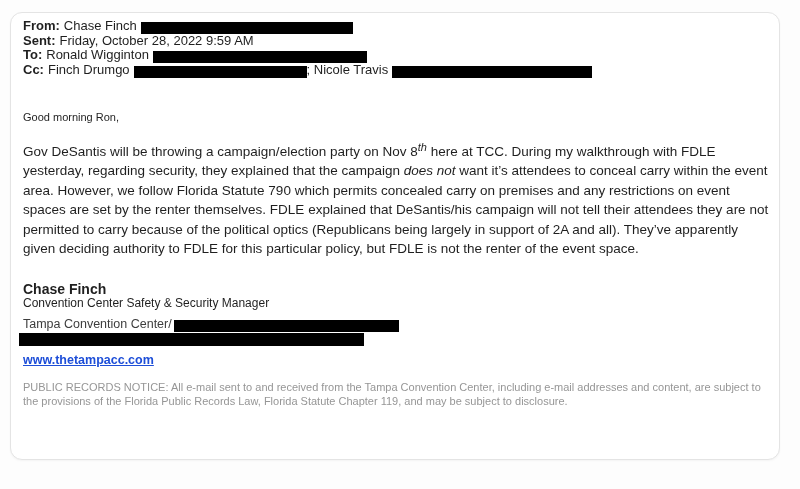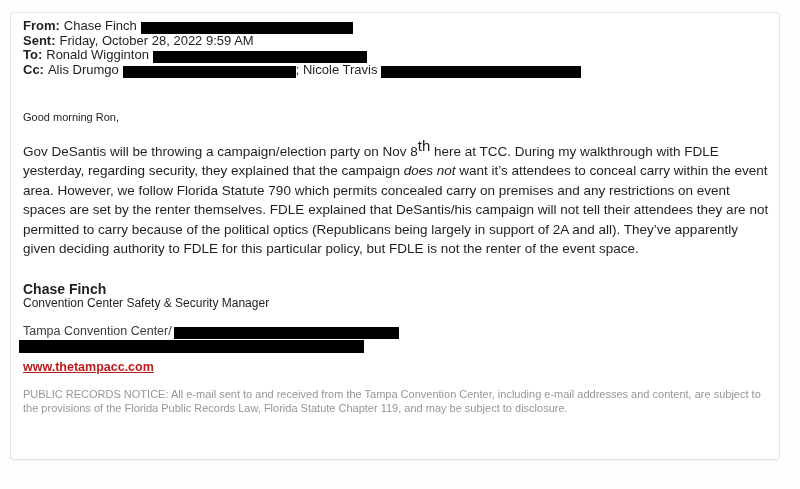--- a/index.html
+++ b/index.html
@@ -9,21 +9,21 @@
     font-family: "Liberation Sans", "DejaVu Sans", sans-serif;
     color: #1f1f1f;
   }
   .canvas { position: relative; width: 800px; height: 489px; background: #fdfdfd; }
   .page {
     position: absolute;
     left: 10px; top: 12px;
     width: 770px; min-height: 448px;
     background: #ffffff;
     border: 1px solid #e4e4e4;
-    border-radius: 4px;
+    border-radius: 12px;
     box-shadow: 0 1px 2px rgba(0,0,0,0.04);
     padding: 6px 8px 8px 12px;
   }
   
   .headers { font-size: 13px; line-height: 14.6px; }
   .hline { white-space: nowrap; }
   .hlabel { font-weight: bold; margin-right: 4px; }
   .redact {
     display: inline-block;
     background: #000000;
@@ -35,35 +35,35 @@
   }
   .rw-from { width: 212px; }
   .rw-to   { width: 214px; }
   .rw-cc1  { width: 173px; }
   .rw-cc2  { width: 200px; }
   .cc-sep { margin-left: 0px; }
   
   .greeting { margin-top: 31px; font-size: 11px; line-height: 19.5px; }
   .para { margin-top: 14px; font-size: 13.5px; line-height: 19.5px; }
   .para em { font-style: italic; }
-  sup.sup-th { font-size: 15px; vertical-align: super; line-height: 0; }
+  sup.sup-th { font-size: 11px; vertical-align: super; line-height: 0; font-style: italic; }
   
   .signature { margin-top: 22px; }
   .sig-name  { font-size: 14px; font-weight: bold; line-height: 16px; }
   .sig-title { font-size: 12px; font-weight: normal; line-height: 13px; }
-  .sig-org   { font-size: 12.5px; color: #3d3d3d; line-height: 13.5px; margin-top: 15px; white-space: nowrap; }
+  .sig-org   { font-size: 12.5px; color: #3d3d3d; line-height: 13.5px; margin-top: 8px; white-space: nowrap; }
   .redact-org  { width: 225px; height: 12px; margin-left: 2px; top: 1px; }
   .sig-bar-row { line-height: 13.5px; }
   .redact-sig2 { width: 345px; height: 13px; margin-left: -4px; top: 0; }
   .sig-link {
     display: inline-block;
     margin-top: 7px;
     font-size: 12.5px;
     font-weight: bold;
-    color: #b91c1c;
+    color: #1d4ed8;
     cursor: pointer;
   }
   
   .notice {
     margin-top: 12px;
     font-size: 11px;
     line-height: 14px;
     color: #969696;
   }
 </style>
@@ -77,21 +77,21 @@
       <div class="hline">
         <span class="hlabel">From:</span><span>Chase Finch</span><span class="redact rw-from"></span>
       </div>
       <div class="hline">
         <span class="hlabel">Sent:</span><span>Friday, October 28, 2022 9:59 AM</span>
       </div>
       <div class="hline">
         <span class="hlabel">To:</span><span>Ronald Wigginton</span><span class="redact rw-to"></span>
       </div>
       <div class="hline">
-        <span class="hlabel">Cc:</span><span>Alis Drumgo</span><span class="redact rw-cc1"></span><span class="cc-sep">; </span><span>Nicole Travis</span><span class="redact rw-cc2"></span>
+        <span class="hlabel">Cc:</span><span>Finch Drumgo</span><span class="redact rw-cc1"></span><span class="cc-sep">; </span><span>Nicole Travis</span><span class="redact rw-cc2"></span>
       </div>
     </div>
 
     <p class="greeting">Good morning Ron,</p>
 
     <p class="para"><span>Gov DeSantis will be throwing a campaign/election party on Nov 8</span><sup class="sup-th">th</sup><span> here at TCC. During my walkthrough with FDLE yesterday, regarding security, they explained that the campaign </span><em>does not</em><span> want it’s attendees to conceal carry within the event area. However, we follow Florida Statute 790 which permits concealed carry on premises and any restrictions on event spaces are set by the renter themselves. FDLE explained that DeSantis/his campaign will not tell their attendees they are not permitted to carry because of the political optics (Republicans being largely in support of 2A and all). They’ve apparently given deciding authority to FDLE for this particular policy, but FDLE is not the renter of the event space.</span></p>
 
 
     <div class="signature">
       <div class="sig-name">Chase Finch</div>

